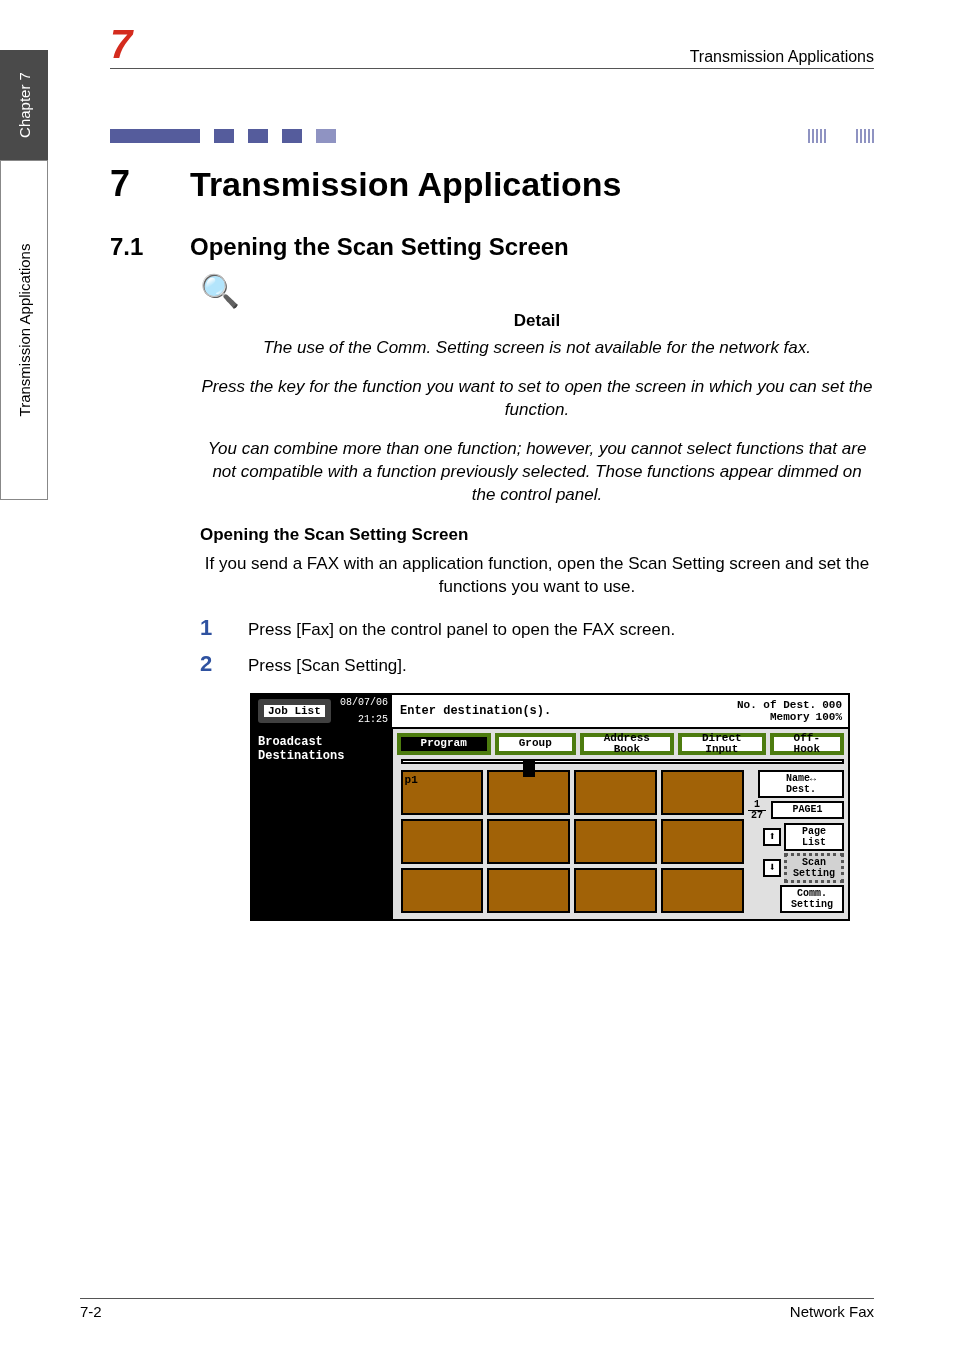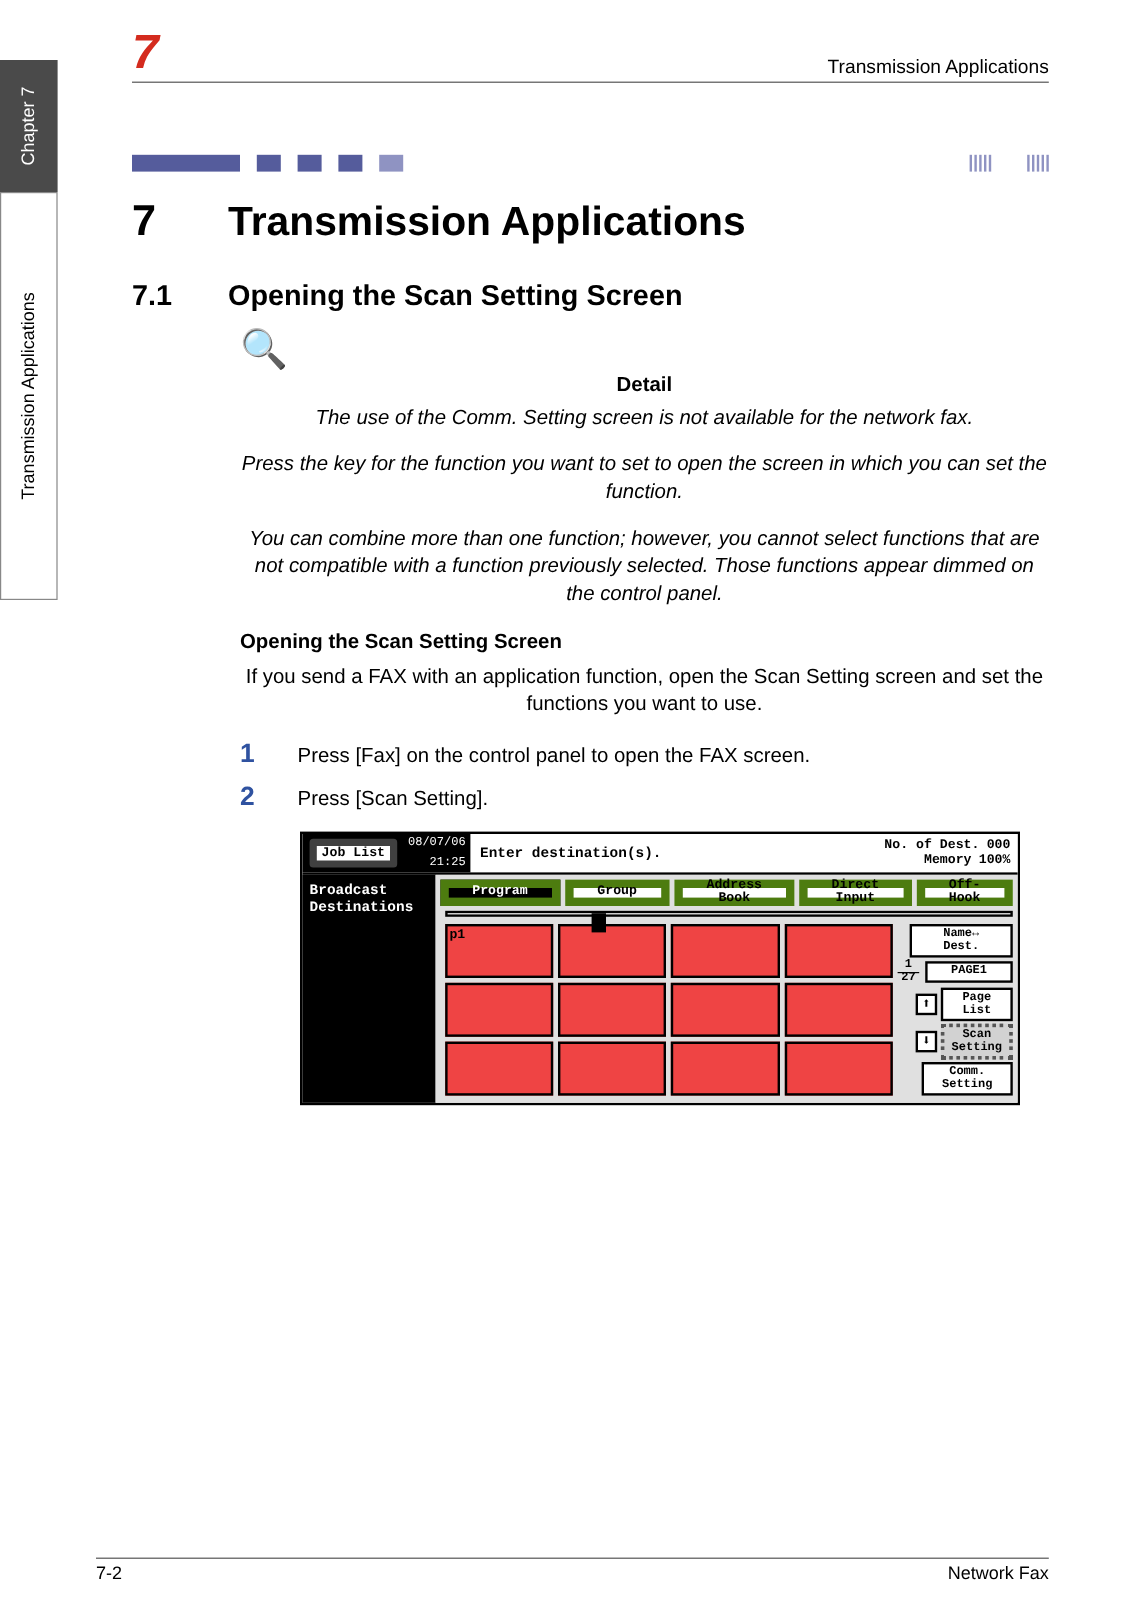--- a/index.html
+++ b/index.html
@@ -217,21 +217,21 @@
     flex: 1;
     display: flex; flex-direction: column;
     background: #e0e0e0;
   }
   .ss-tabs {
     display: flex;
     gap: 4px;
     padding: 4px 4px 0 4px;
   }
   .ss-tab {
-    border: 7px solid #4d7c0f;
+    border: 4px solid #4d7c0f;
     background: #fff;
     padding: 2px 20px;
     font-weight: bold;
     font-size: 11px;
     height: 22px;
     display:flex; align-items:center;
     text-align:center; line-height:1;
     white-space: pre-line;
   }
   .ss-tab.dark { background:#000; color:#fff; }
@@ -255,21 +255,21 @@
   }
   .ss-grid {
     flex:1;
     display:grid;
     grid-template-columns: repeat(4, 1fr);
     grid-template-rows: repeat(3, 1fr);
     gap:4px;
   }
   .ss-cell {
     border:2px solid #000;
-    background:#ef4444;
+    background:#a16207;
     font-size:11px;
     padding:2px;
     font-weight:bold;
   }
   .ss-sidebtns {
     width: 96px;
     display:flex; flex-direction:column;
     gap:2px;
     align-items:flex-end;
     font-size:10px; font-weight:bold;
@@ -452,21 +452,21 @@
             <div class="ss-pagewrap">
               <div class="ss-arrow">⬆</div>
               <div class="ss-sb" style="width:60px">Page
 List</div>
             </div>
             <div class="ss-pagewrap">
               <div class="ss-arrow">⬇</div>
               <div class="ss-sb hl" style="width:60px">Scan
 Setting</div>
             </div>
-            <div class="ss-sb" style="width:76px; align-self:flex-end">Comm.
+            <div class="ss-sb" style="width:64px; align-self:flex-end">Comm.
 Setting</div>
           </div>
         </div>
       </div>
     </div>
   </div>
 
   <div class="footer">
     <span>7-2</span>
     <span>Network Fax</span>

